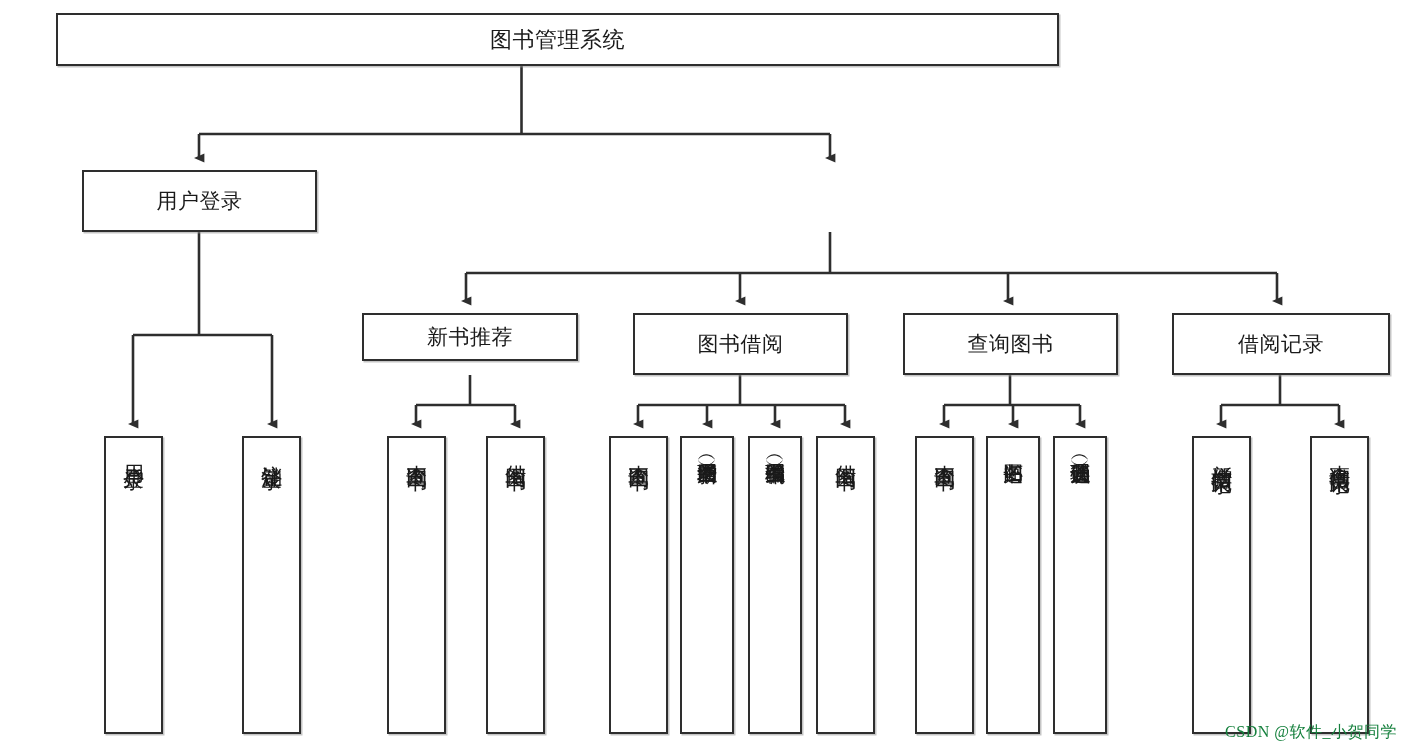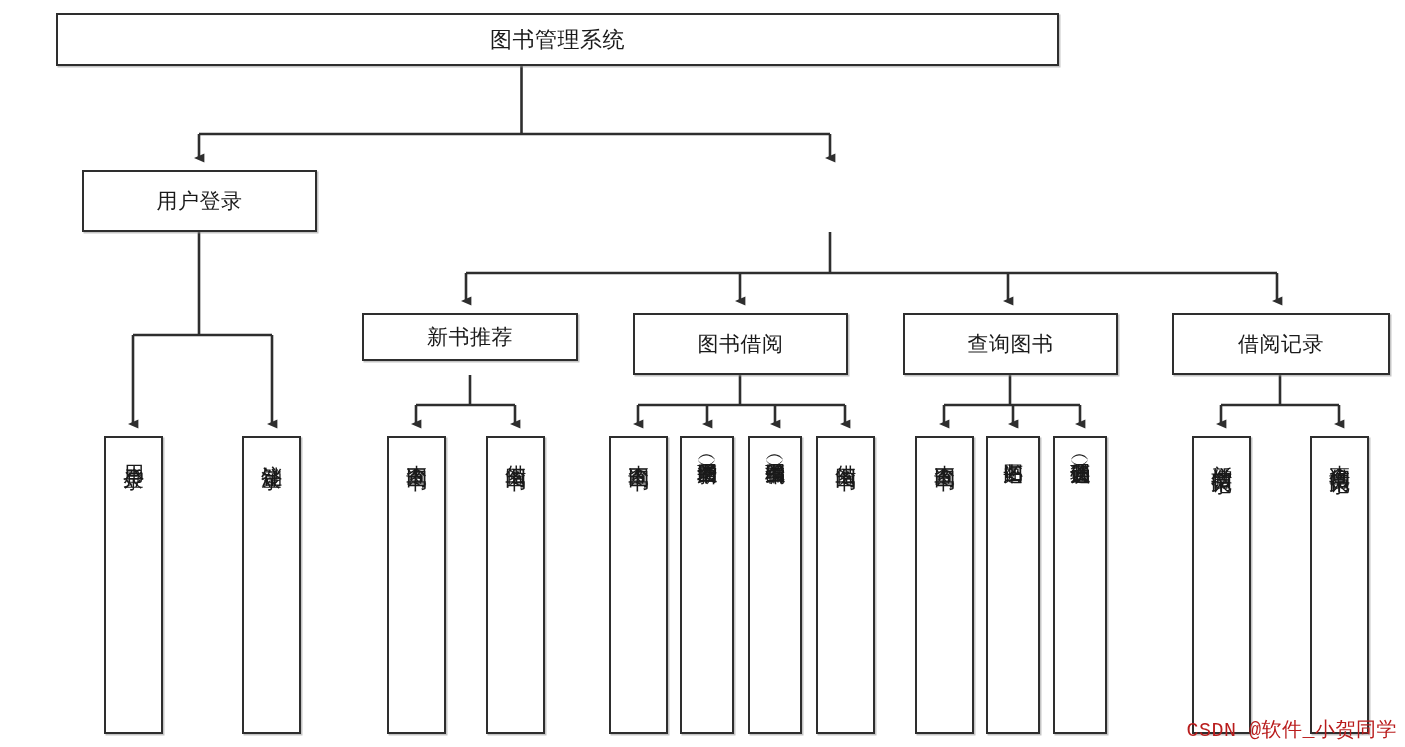--- a/index.html
+++ b/index.html
@@ -49,25 +49,25 @@
     line-height:1.16;
     letter-spacing:2px;
     white-space:pre;
     text-align:left;
   }
   .leaf.tight .lbl{letter-spacing:0px;line-height:1.08;font-size:20px;}
 
   .watermark{
     position:absolute;
     right:8px;bottom:4px;
-    font-size:20px;
-    color:#b91c1c;
+    font-size:16px;
+    color:#15803d;
     letter-spacing:0.5px;
     white-space:nowrap;
-    font-family:Liberation Mono, monospace;
+    font-family:Liberation Serif, serif;
   }
 </style>
 </head>
 <body>
 
 <div id="canvas">
 
   <svg class="wires" viewBox="0 0 1405 747" xmlns="http://www.w3.org/2000/svg">
     <defs>
       <marker id="arrow" markerWidth="12" markerHeight="12" refX="5.2" refY="6" orient="auto" markerUnits="userSpaceOnUse">

